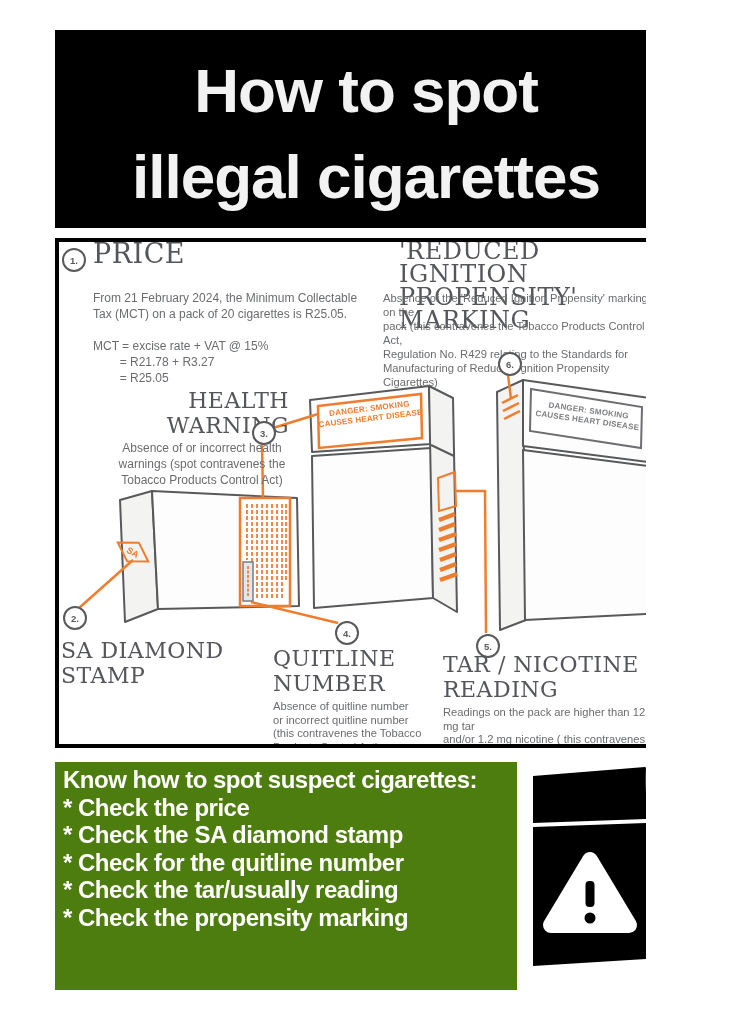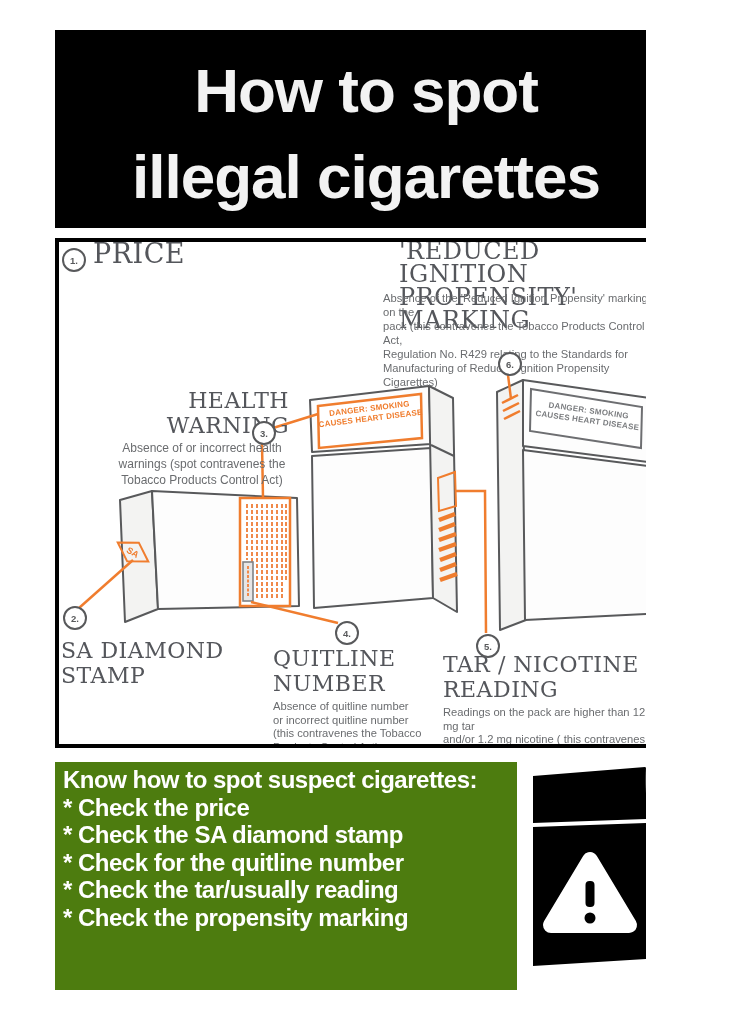--- a/index.html
+++ b/index.html
@@ -118,20 +118,26 @@
     </svg>
 
     <span class="num-circle" style="left:3px;top:6px">1.</span>
     <span class="num-circle" style="left:4px;top:364px">2.</span>
     <span class="num-circle" style="left:193px;top:179px">3.</span>
     <span class="num-circle" style="left:276px;top:379px">4.</span>
     <span class="num-circle" style="left:417px;top:392px">5.</span>
     <span class="num-circle" style="left:439px;top:110px">6.</span>
 
     <div class="hd hd-lg" style="left:34px;top:-3px">PRICE</div>
+    <div class="bd" style="left:34px;top:48px;font-size:12px;line-height:16px;white-space:pre-wrap">From 21 February 2024, the Minimum Collectable
+Tax (MCT) on a pack of 20 cigarettes is R25.05.
+
+MCT = excise rate + VAT @ 15%
+        = R21.78 + R3.27
+        = R25.05</div>
 
     <div class="hd hd-rip" style="left:324px;top:-2px">'REDUCED IGNITION
 PROPENSITY' MARKING</div>
     <div class="bd" style="left:324px;top:49px;font-size:11.2px;line-height:14px">Absence of the 'Reduced Ignition Propensity' marking on the
 pack (this contravenes the Tobacco Products Control Act,
 Regulation No. R429 relating to the Standards for
 Manufacturing of Reduced Ignition Propensity Cigarettes)</div>
 
     <div class="hd hd-md" style="left:55px;top:146px;width:175px;text-align:right">HEALTH
 WARNING</div>

